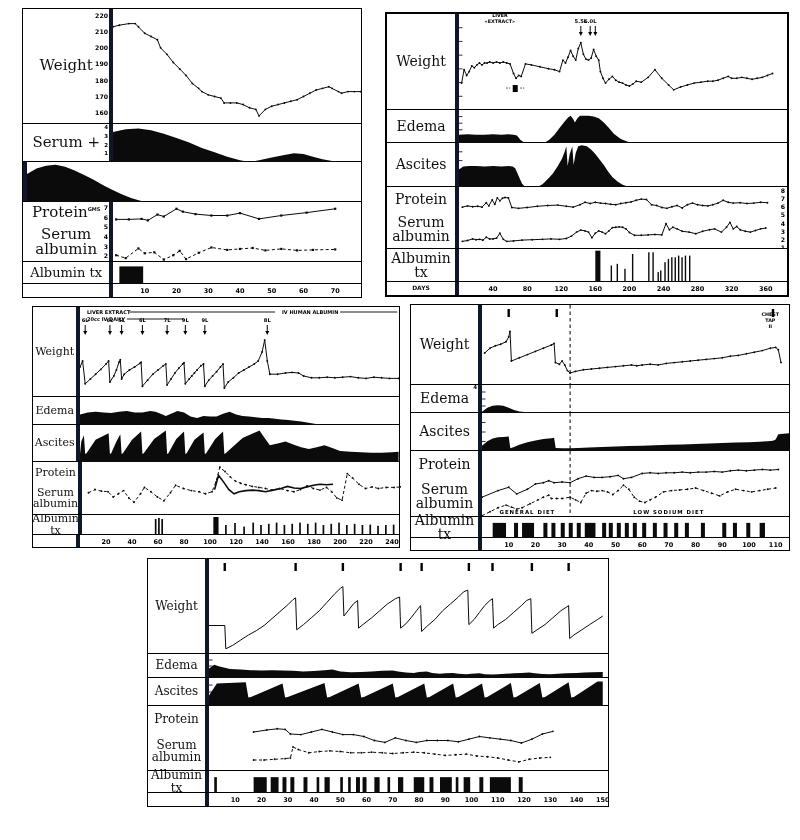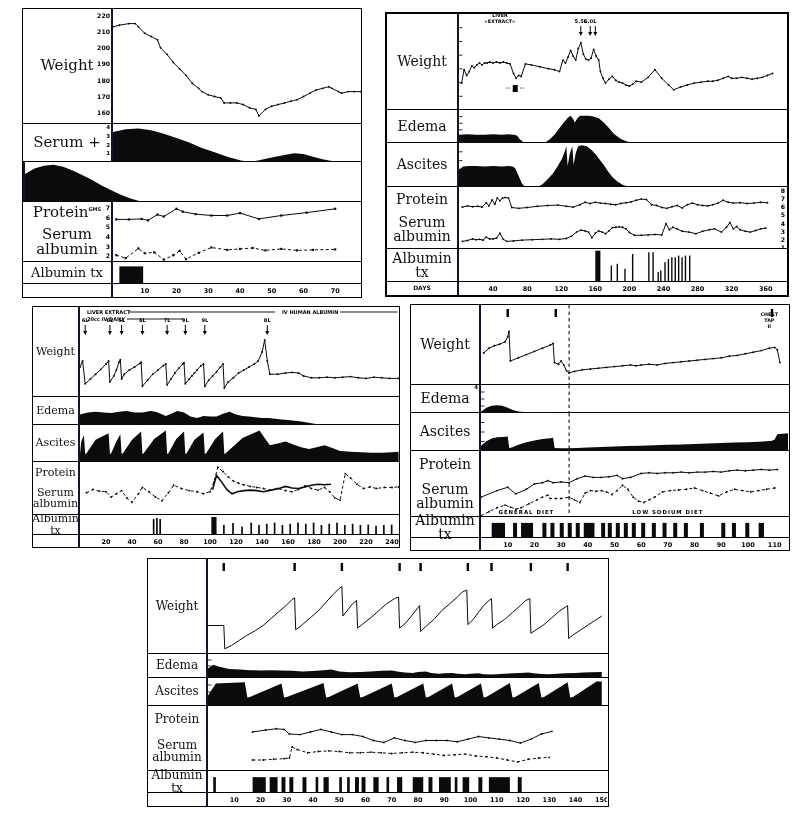--- a/index.html
+++ b/index.html
@@ -4,21 +4,21 @@
 <style>
   html,body{margin:0;padding:0;background:#ffffff;}
   #stage{position:relative;width:800px;height:840px;background:#fff;overflow:hidden;
          font-family:"DejaVu Serif", serif;color:#111;}
   .chart{position:absolute;background:#fff;border:1.2px solid #000;box-sizing:border-box;}
   .crow{display:flex;box-sizing:border-box;border-bottom:1px solid #000;}
   .crow:last-child{border-bottom:none;}
   .lbl{position:relative;box-sizing:border-box;display:flex;flex-direction:column;
        justify-content:center;align-items:center;text-align:center;line-height:1.02;}
   .lbl .sup{font-size:5px;font-weight:bold;vertical-align:super;font-family:"DejaVu Sans",sans-serif;}
-  .plot{position:relative;flex:1;box-sizing:border-box;border-left:2px solid #0f172a;}
+  .plot{position:relative;flex:1;box-sizing:border-box;border-left:4px solid #0f172a;}
   .plot svg{display:block;}
   .tickstrip{position:absolute;right:0;top:0;}
   .axis-lbl{font-family:"DejaVu Sans",sans-serif;font-weight:bold;}
 </style>
 </head>
 <body>
 <div id="stage">
   <div class="chart" id="chart0" style="left: 22px; top: 8px; width: 340px; border-width: 1.2px;">
       <div class="crow" style="height: 115px;">
         <div class="lbl" style="width: 88px; font-size: 15px;">

